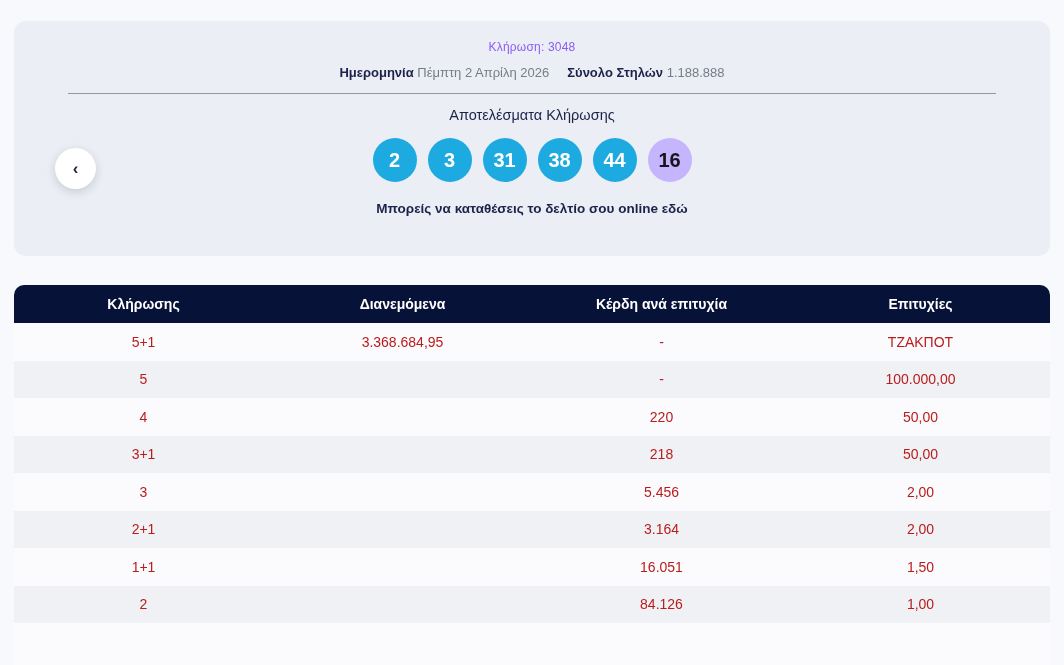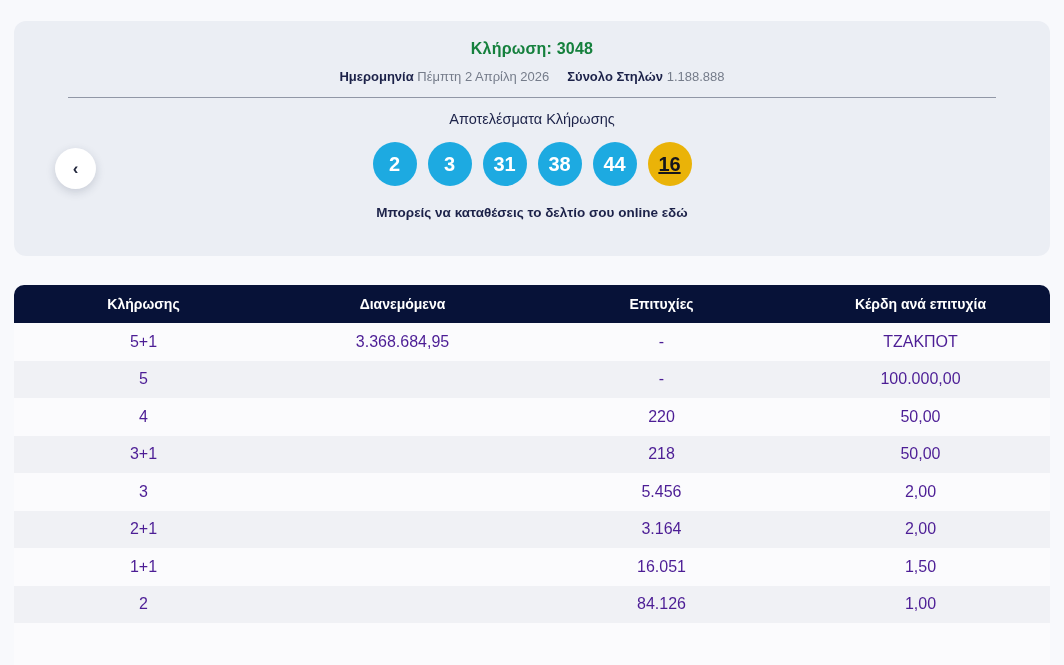--- a/index.html
+++ b/index.html
@@ -15,23 +15,23 @@
   .draw-card {
     position: absolute;
     left: 14px; top: 21px;
     width: 1036px; height: 235px;
     background: #ebeef4;
     border-radius: 12px;
     text-align: center;
   }
   .draw-title {
     padding-top: 19px;
-    font-size: 16px;
-    font-weight: bold;
-    color: #15803d;
+    font-size: 12px;
+    font-weight: normal;
+    color: #8b5cf6;
     letter-spacing: .2px;
   }
   .draw-meta {
     margin-top: 11px;
     font-size: 13px;
     color: #757c8a;
   }
   .draw-meta b { color: #1c2249; font-weight: bold; }
   .meta-group { margin: 0 9px; display: inline-block; }
   .separator {
@@ -57,23 +57,22 @@
     border-radius: 50%;
     display: flex;
     align-items: center;
     justify-content: center;
     font-size: 20px;
     font-weight: bold;
     color: #ffffff;
     background: #1daae1;
   }
   .ball.joker {
-    background: #eab308;
+    background: #c4b5fd;
     color: #15151c;
-    text-decoration: underline;
   }
   .online-text {
     margin-top: 19px;
     font-size: 13.5px;
     font-weight: bold;
     color: #1c2249;
     cursor: pointer;
   }
 
   
@@ -114,22 +113,22 @@
     background: #071238;
     height: 38px;
   }
   .t-head .t-cell {
     color: #ffffff;
     font-weight: bold;
     font-size: 14px;
   }
   .t-cell {
     text-align: center;
-    font-size: 16px;
-    color: #4c1d95;
+    font-size: 14px;
+    color: #b91c1c;
   }
   .t-row:nth-child(odd):not(.t-head) { background: #f0f1f5; }
   .t-row:nth-child(even) { background: #fbfbfd; }
 </style>
 </head>
 <body>
 
 <section class="draw-card">
   <h1 class="draw-title"><span>Κλήρωση:</span> <span>3048</span></h1>
 
@@ -154,22 +153,22 @@
 </section>
 
 <button class="prev-btn">
   <span>‹</span>
 </button>
 
 <section class="results-table">
   <div class="t-row t-head">
     <div class="t-cell">Κλήρωσης</div>
     <div class="t-cell">Διανεμόμενα</div>
+    <div class="t-cell">Κέρδη ανά επιτυχία</div>
     <div class="t-cell">Επιτυχίες</div>
-    <div class="t-cell">Κέρδη ανά επιτυχία</div>
   </div>
 
   <div class="t-row">
     <div class="t-cell">5+1</div>
     <div class="t-cell">3.368.684,95</div>
     <div class="t-cell">-</div>
     <div class="t-cell">ΤΖΑΚΠΟΤ</div>
   </div>
   <div class="t-row">
     <div class="t-cell">5</div>

